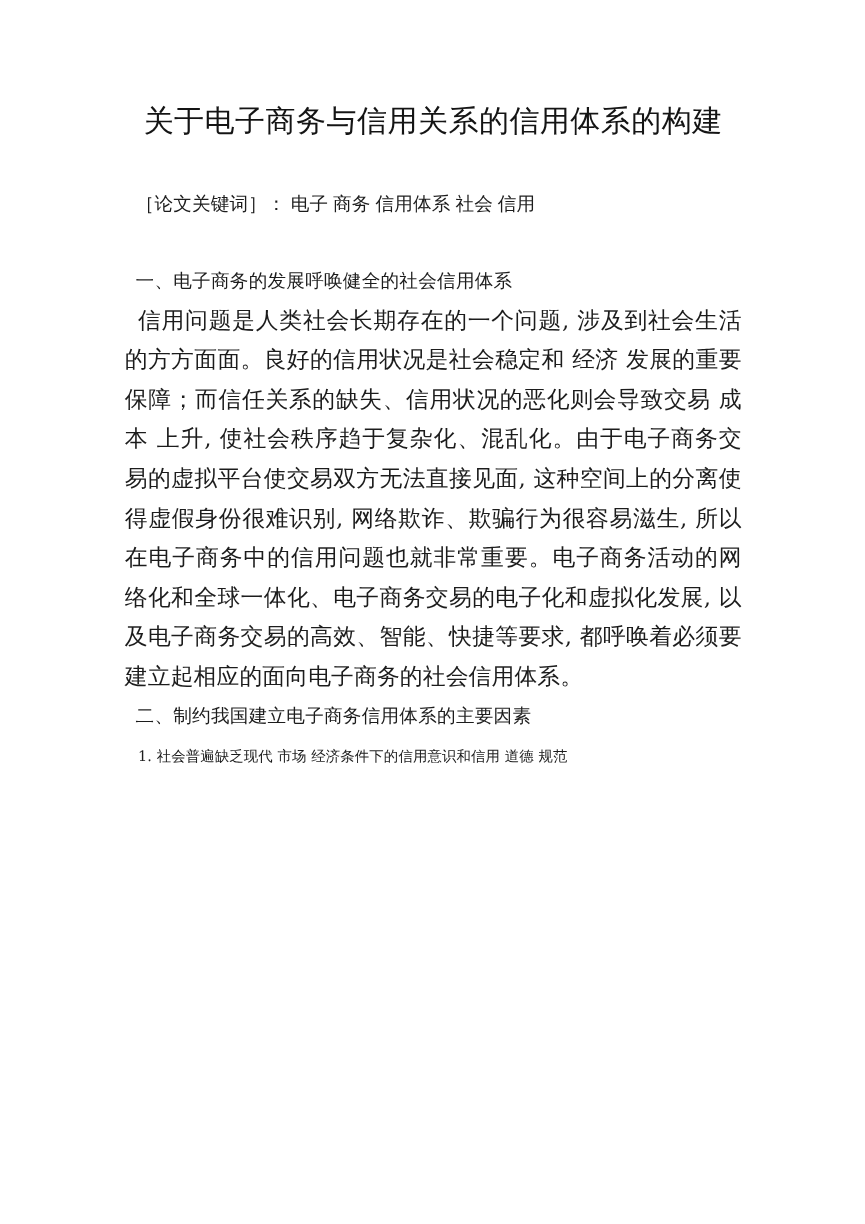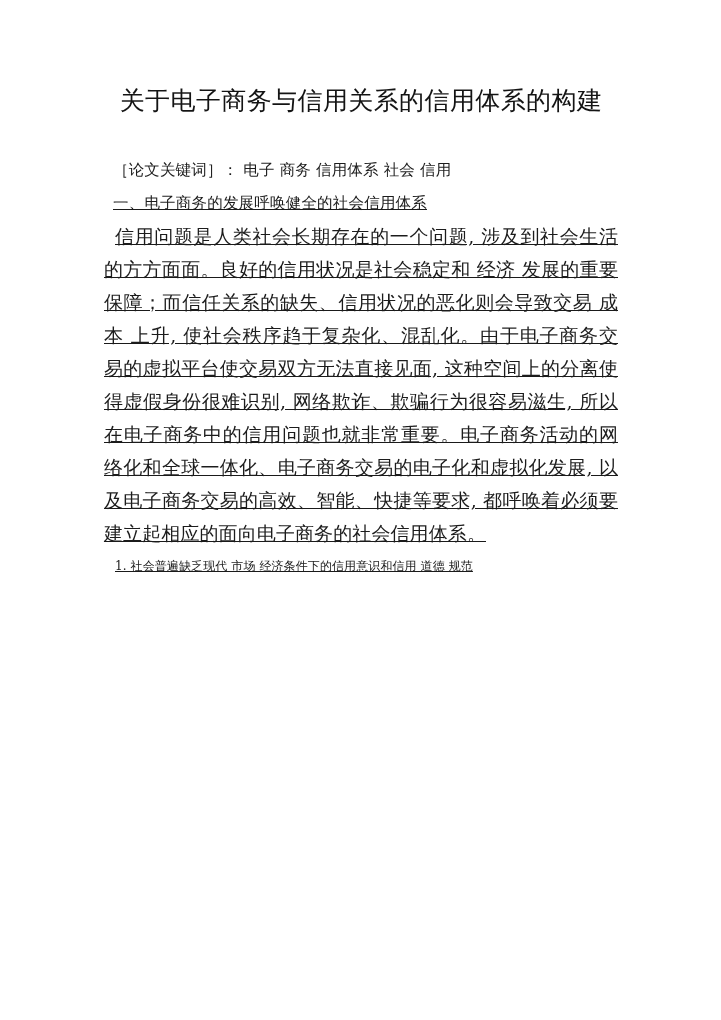--- a/index.html
+++ b/index.html
@@ -37,38 +37,39 @@
     line-height: 38px;
     font-weight: normal;
     text-align: center;
     letter-spacing: 0.4px;
     color: #141414;
   }
 
   
   .meta-block {
     margin-top: 34px;
+    font-family: Liberation Serif, serif;
   }
   .meta-line {
     font-size: 15.5px;
     line-height: 33px;
     text-align: justify;
     text-justify: inter-ideograph;
     letter-spacing: 0.15px;
     text-indent: 9px;
     margin: 0;
     color: #1c1c1c;
   }
   .meta-line.abstract {
     text-indent: 7px;
   }
 
   
   .body-block {
-    text-decoration: underline;
+    margin-top: 31px;
   }
   .section-heading {
     margin: 0;
     font-size: 15.5px;
     line-height: 33px;
     font-weight: normal;
     text-indent: 9px;
     letter-spacing: 0.2px;
     color: #1c1c1c;
   }
@@ -110,19 +111,20 @@
     <div class="meta-block">
       <p class="meta-line">［论文关键词］：  电子 商务 信用体系 社会 信用</p>
     </div>
 
     <div class="body-block">
 
       <h2 class="section-heading">一、电子商务的发展呼唤健全的社会信用体系</h2>
 
       <p class="para">信用问题是人类社会长期存在的一个问题, 涉及到社会生活的方方面面。良好的信用状况是社会稳定和 经济 发展的重要保障；而信任关系的缺失、信用状况的恶化则会导致交易 成本 上升, 使社会秩序趋于复杂化、混乱化。由于电子商务交易的虚拟平台使交易双方无法直接见面, 这种空间上的分离使得虚假身份很难识别, 网络欺诈、欺骗行为很容易滋生, 所以在电子商务中的信用问题也就非常重要。电子商务活动的网络化和全球一体化、电子商务交易的电子化和虚拟化发展, 以及电子商务交易的高效、智能、快捷等要求, 都呼唤着必须要建立起相应的面向电子商务的社会信用体系。</p>
 
+      <h2 class="section-heading">二、制约我国建立电子商务信用体系的主要因素</h2>
 
       <p class="list-item">1. 社会普遍缺乏现代 市场 经济条件下的信用意识和信用 道德 规范</p>
 
 
     </div>
   </div>
 </div>
 
 </body></html>

